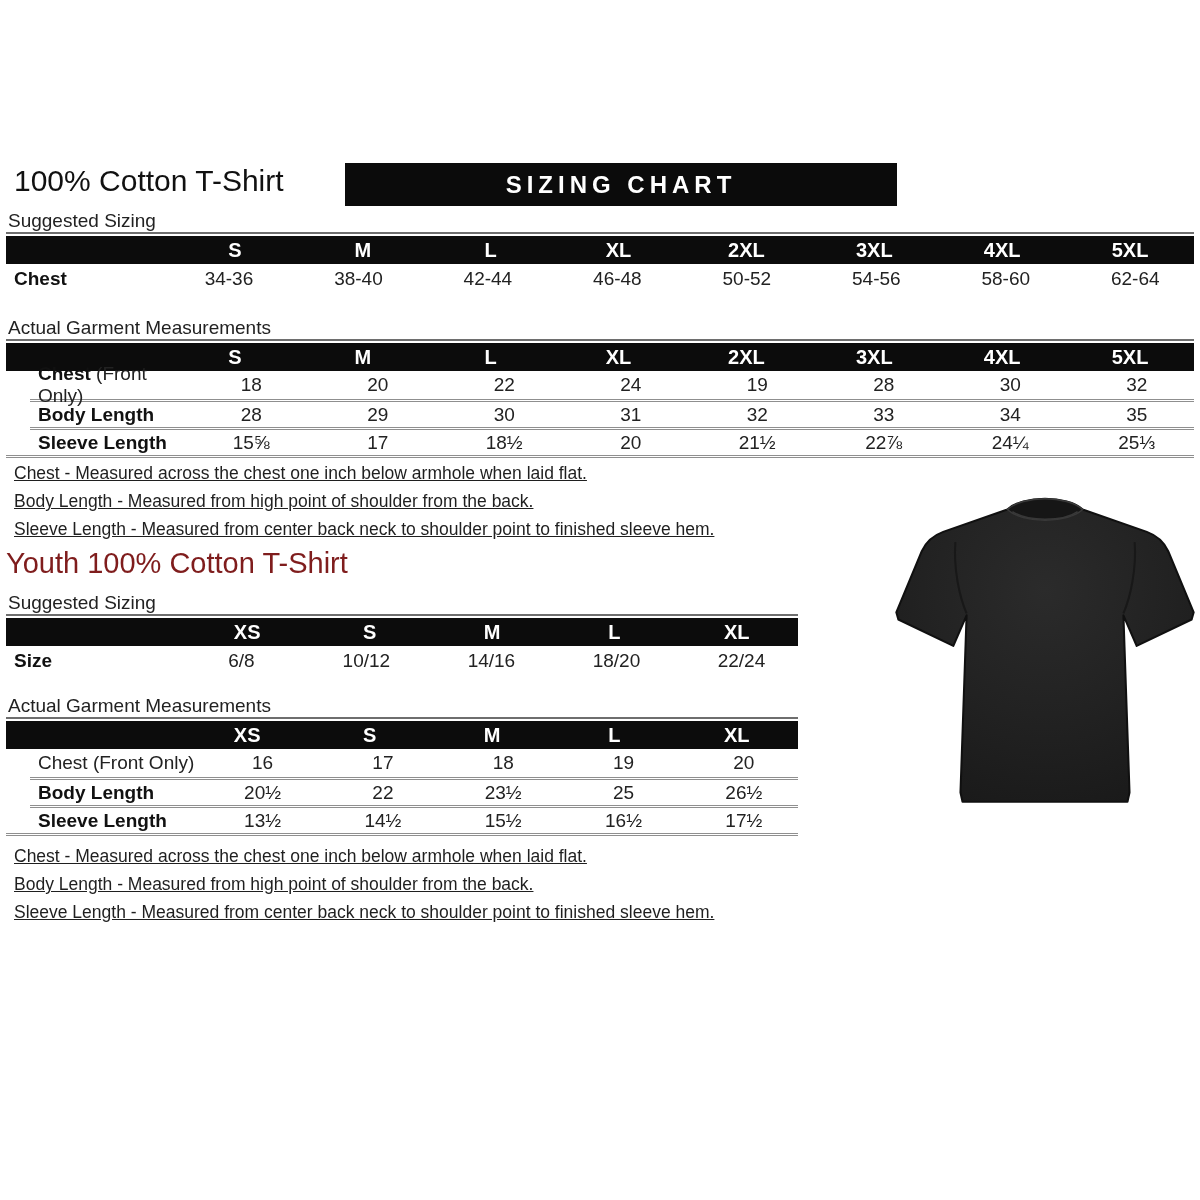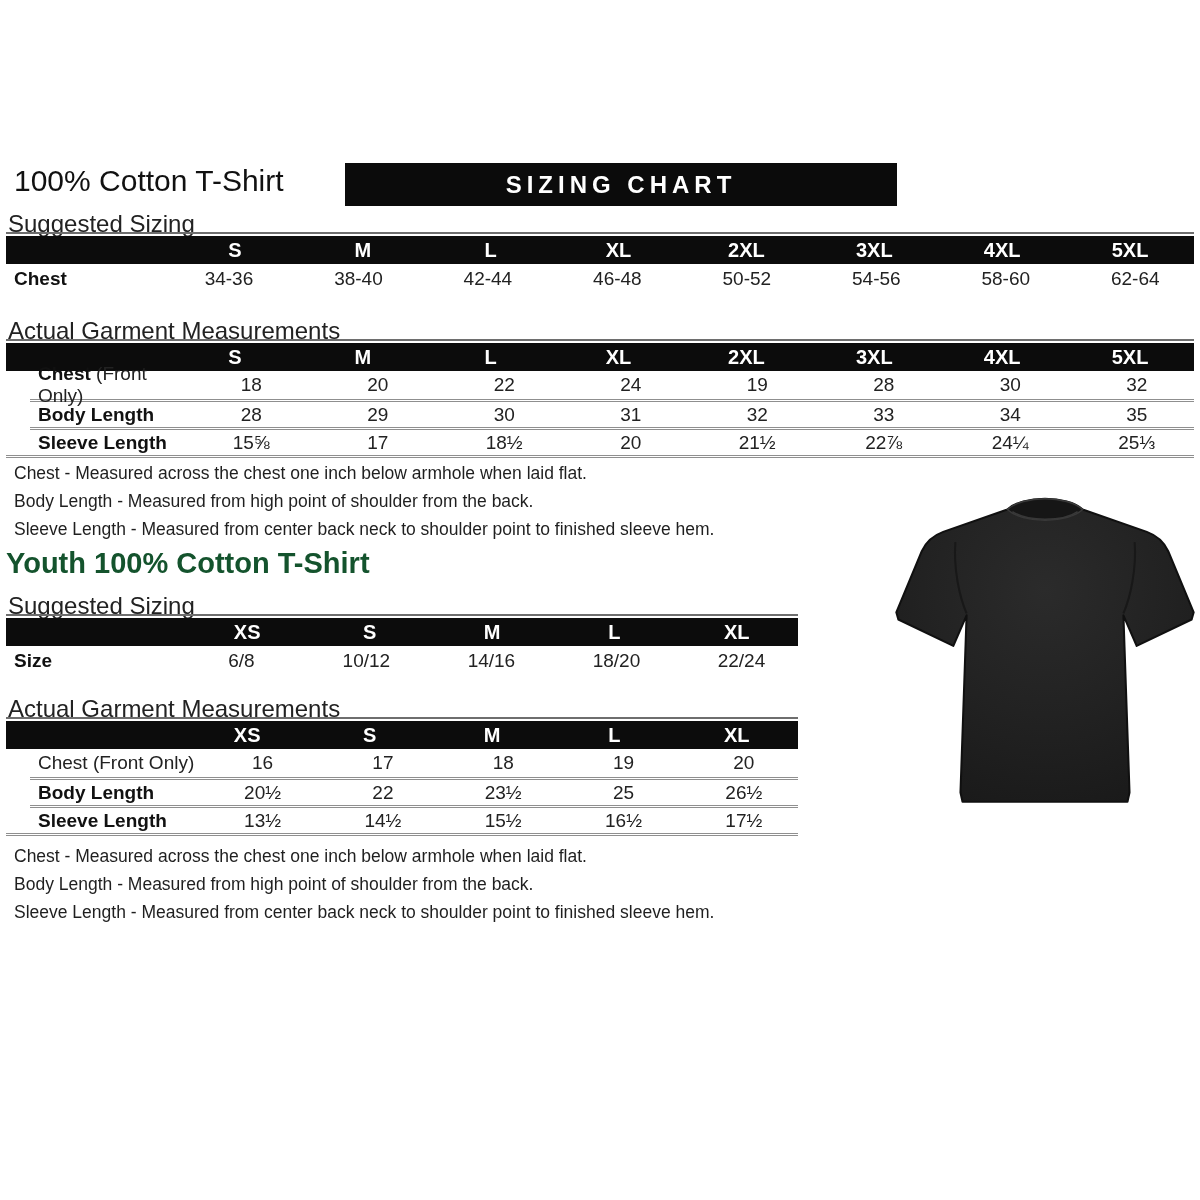--- a/index.html
+++ b/index.html
@@ -5,39 +5,39 @@
   * { margin:0; padding:0; box-sizing:border-box; }
   html,body { background:#ffffff; }
   body { font-family:"Liberation Sans", sans-serif; color:#1c1c1c; }
   .page { position:relative; width:1200px; height:1200px; background:#fff; overflow:hidden; }
 
   .page-title { position:absolute; left:14px; top:164px; font-size:30px; font-weight:500; color:#111; }
   .banner { position:absolute; left:345px; top:163px; width:552px; height:43px;
             background:#0b0b0b; color:#fff; display:flex; align-items:center; justify-content:center;
             font-size:24px; font-weight:700; letter-spacing:5px; }
 
-  .section-label { position:absolute; left:8px; font-size:24px; color:#222; }
+  .section-label { position:absolute; left:8px; font-size:19px; color:#222; }
 
   .tbl { position:absolute; left:6px; border-top:2px solid #6e6e6e; }
   .tbl-header { display:flex; align-items:center; background:#0c0c0c; color:#fff;
                 font-weight:700; font-size:20px; height:28px; margin-top:2px; }
   .trow { display:flex; align-items:center; font-size:19px; height:30px; color:#222;gap:12px; }
   .mrow { height:28px;margin-left:24px; }
   .mrow + .mrow { border-top:3px double #8f8f8f; }
   .mtbl-bottom { border-bottom:3px double #8f8f8f; }
   .c-label { padding-left:8px; font-weight:700; color:#111; }
   .c-label .plain { font-weight:400; color:#222; }
   .adult .c-label { width:165px; }
   .adult .c { width:calc((100% - 165px)/8); text-align:center; }
   .youth .c-label { width:180px; }
   .youth .c { width:calc((100% - 180px)/5); text-align:center; }
 
-  .notes { position:absolute; left:14px; font-size:17.5px; line-height:28px; color:#1f1f1f; }
-
-  .youth-title { position:absolute; left:6px; top:547px; font-size:29px; font-weight:700; color:#14532d; }
+  .notes { position:absolute; left:14px; font-size:17.5px; line-height:28px; color:#1f1f1f;text-decoration:underline; }
+
+  .youth-title { position:absolute; left:6px; top:547px; font-size:29px; font-weight:400; color:#7f1d1d; }
 
   .tee { position:absolute; left:892px; top:483px; width:306px; height:332px; }
 </style>
 </head>
 <body>
 
 <div class="page">
 
   <div class="page-title">100% Cotton T-Shirt</div>
   <div class="banner">SIZING CHART</div>

